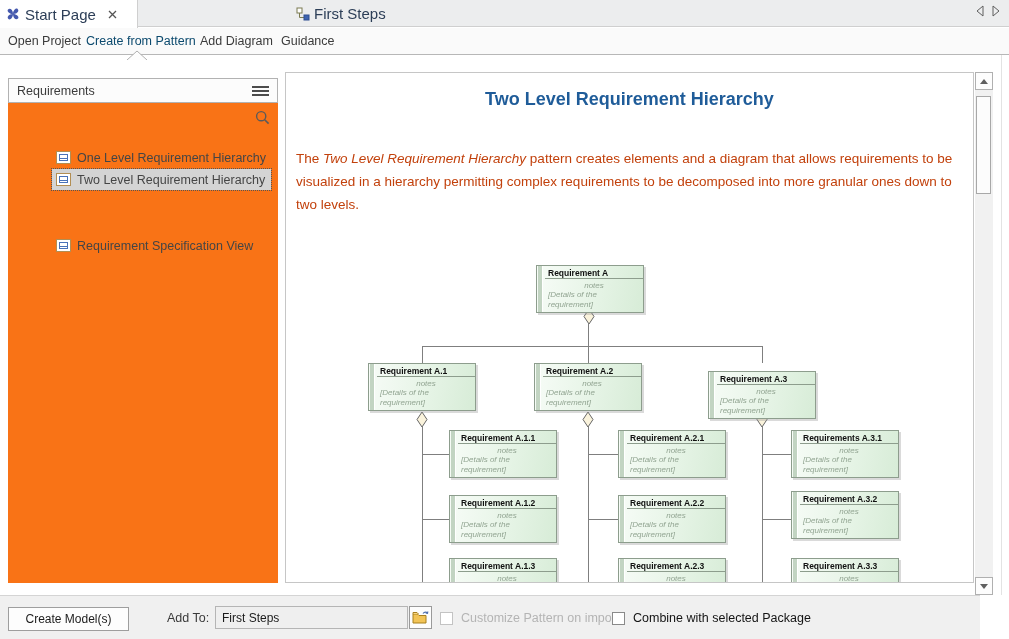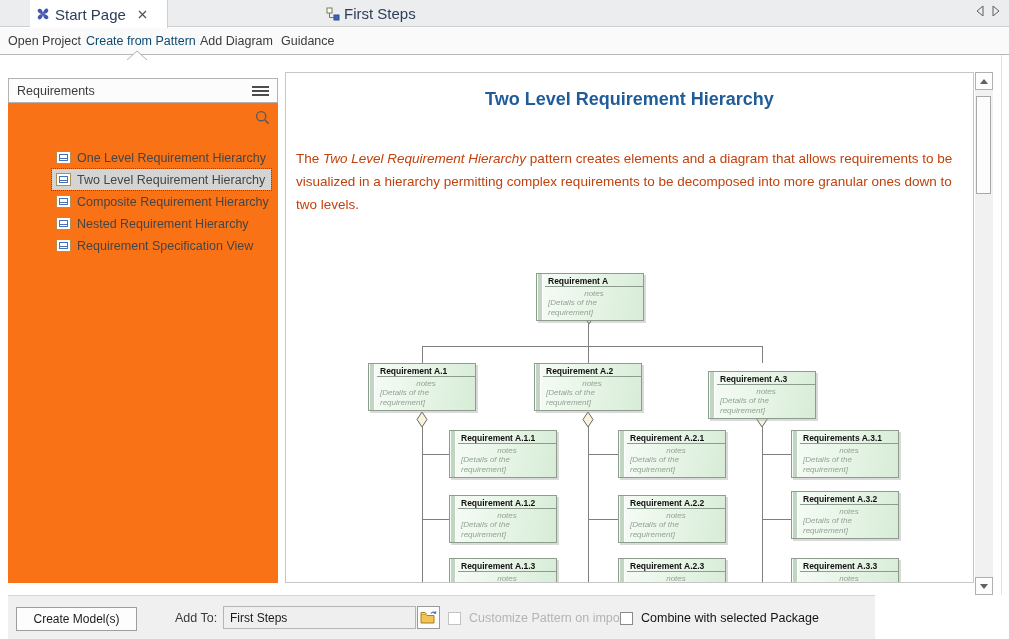--- a/index.html
+++ b/index.html
@@ -3,21 +3,21 @@
 <meta charset="utf-8">
 <style>
   * { margin:0; padding:0; box-sizing:border-box; }
   html,body { width:1009px; height:639px; background:#ffffff; overflow:hidden;
               font-family:"Liberation Sans","DejaVu Sans",sans-serif; }
 
   
   #tabbar { position:absolute; left:0; top:0; width:1009px; height:27px;
             background:#ecedee; border-bottom:1px solid #cfcfcf; }
   .tab { position:absolute; top:0; height:27px; display:flex; align-items:center;
-         font-size:15px; color:#2c3e57; cursor:default;margin-left:30px; }
+         font-size:15px; color:#2c3e57; cursor:default; }
   .tab .ticon { margin:0 4px 0 5px; display:flex; }
   #tab-start { left:0; width:138px; background:#ffffff; border-right:1px solid #cfcfcf;
                height:28px; z-index:2; }
   #tab-find  { left:139px; width:151px; border-right:1px solid #dadada; }
   #tab-first { left:291px; width:116px; }
   .tab-close { margin-left:12px; display:flex; align-items:center; cursor:pointer; }
   #tab-arrows { position:absolute; right:8px; top:5px; display:flex; gap:8px; }
   #tab-arrows svg { display:block; }
 
   
@@ -85,21 +85,21 @@
   .tri-up { width:0; height:0; border-left:4px solid transparent;
             border-right:4px solid transparent; border-bottom:5px solid #606060; }
   .tri-down { width:0; height:0; border-left:4px solid transparent;
               border-right:4px solid transparent; border-top:5px solid #606060; }
   #scr-thumb { position:absolute; left:1px; top:24px; width:15px; height:98px;
                background:#fcfcfc; border:1px solid #a8a8a8; cursor:grab; }
   #right-edge-line { position:absolute; left:1001px; top:55px; width:1px; height:540px;
                      background:#e3e3e3; }
 
   
-  #footer { position:absolute; left:8px; top:595px; width:867px; height:44px;
+  #footer { position:absolute; left:0; top:595px; width:980px; height:44px;
             background:#f0f0f0; border-top:1px solid #d4d4d4; }
   #btn-create { position:absolute; left:8px; top:11px; width:121px; height:24px;
                 background:#fdfdfd; border:1px solid #9e9e9e; font-size:12px;
                 color:#1b1b1b; font-family:inherit; cursor:pointer; }
   #addto-label { position:absolute; left:167px; top:15px; font-size:12.5px; color:#3a3a3a; }
   #addto-input { position:absolute; left:215px; top:10px; width:193px; height:23px;
                  background:#efefef; border:1px solid #b5b5b5; font-size:12px;
                  color:#1b1b1b; padding:0 6px; font-family:inherit; }
   #btn-folder { position:absolute; left:409px; top:10px; width:23px; height:23px;
                 background:#fdfdfd; border:1px solid #9a9a9a; display:flex;
@@ -194,32 +194,20 @@
         <i></i>
       </span>
     <span>One Level Requirement Hierarchy</span>
   </div>
   <div class="tree-item selected" style="top:91px">
     <span class="dgm-icon">
         <i></i>
       </span>
     <span>Two Level Requirement Hierarchy</span>
   </div>
-  <div class="tree-item" style="top:113px">
-    <span class="dgm-icon">
-        <i></i>
-      </span>
-    <span>Composite Requirement Hierarchy</span>
-  </div>
-  <div class="tree-item" style="top:135px">
-    <span class="dgm-icon">
-        <i></i>
-      </span>
-    <span>Nested Requirement Hierarchy</span>
-  </div>
   <div class="tree-item" style="top:157px">
     <span class="dgm-icon">
         <i></i>
       </span>
     <span>Requirement Specification View</span>
   </div>
 </div>
 
 <div id="main">
   <div id="main-title">Two Level Requirement Hierarchy</div>
@@ -255,21 +243,21 @@
       </svg></span>
   <span class="diamond" style="left:296px;top:338px">
     <svg width="12" height="17" viewBox="0 0 12 17">
         <polygon points="6,1 11,8.5 6,16 1,8.5" fill="#faf3dc" stroke="#666"></polygon>
       </svg></span>
   <span class="diamond" style="left:470px;top:338px">
     <svg width="12" height="17" viewBox="0 0 12 17">
         <polygon points="6,1 11,8.5 6,16 1,8.5" fill="#faf3dc" stroke="#666"></polygon>
       </svg></span>
 
-  <div class="rbox" style="left:250px;top:200px">
+  <div class="rbox" style="left:250px;top:192px">
     <div class="strip"></div>
       <div class="hdr">Requirement A</div>
     <div class="notes">notes</div>
       <div class="details">[Details of the requirement]</div>
   </div>
   <div class="rbox" style="left:82px;top:290px">
     <div class="strip"></div>
       <div class="hdr">Requirement A.1</div>
     <div class="notes">notes</div>
       <div class="details">[Details of the requirement]</div>

